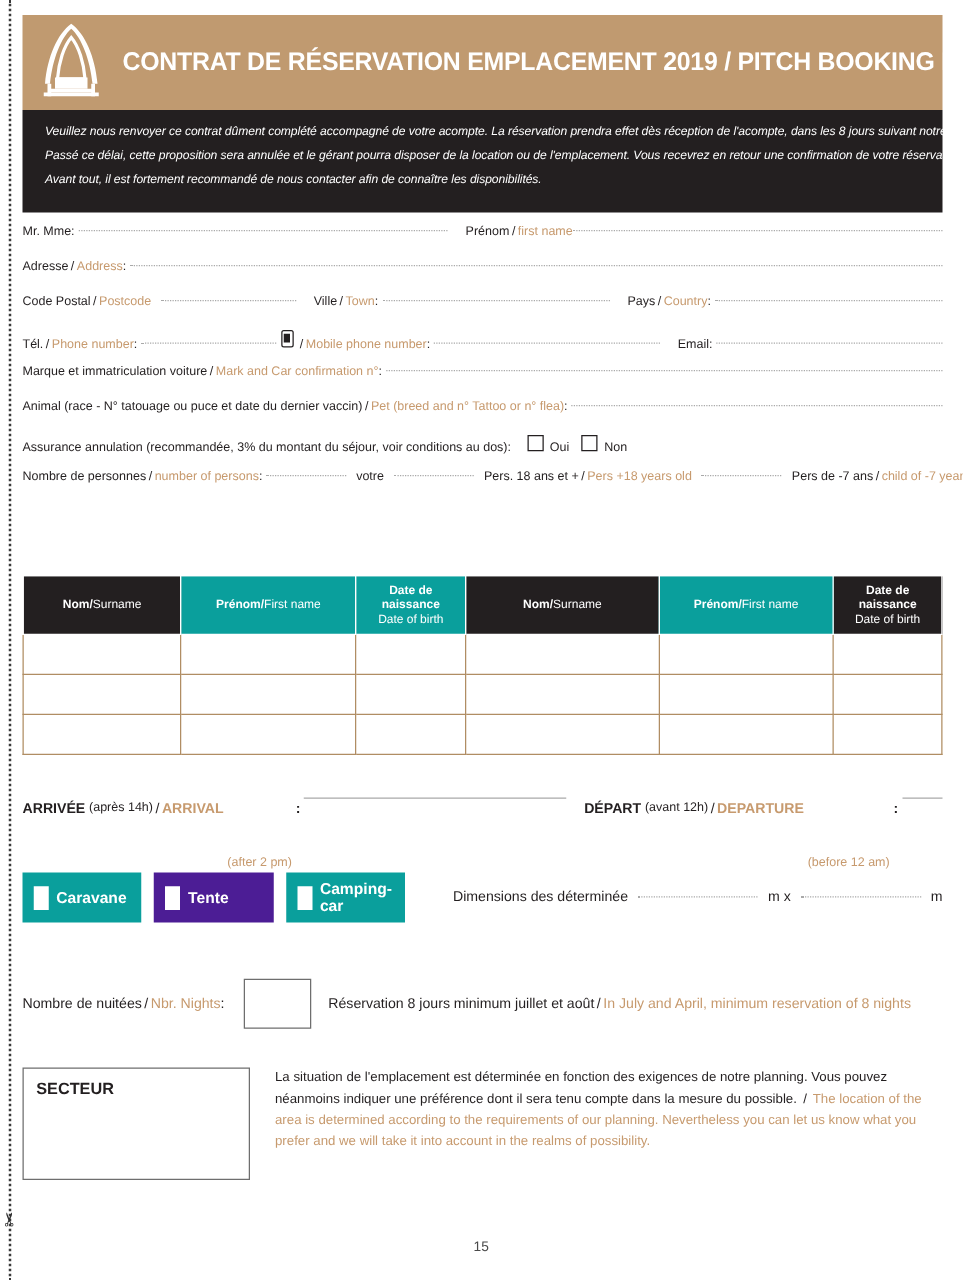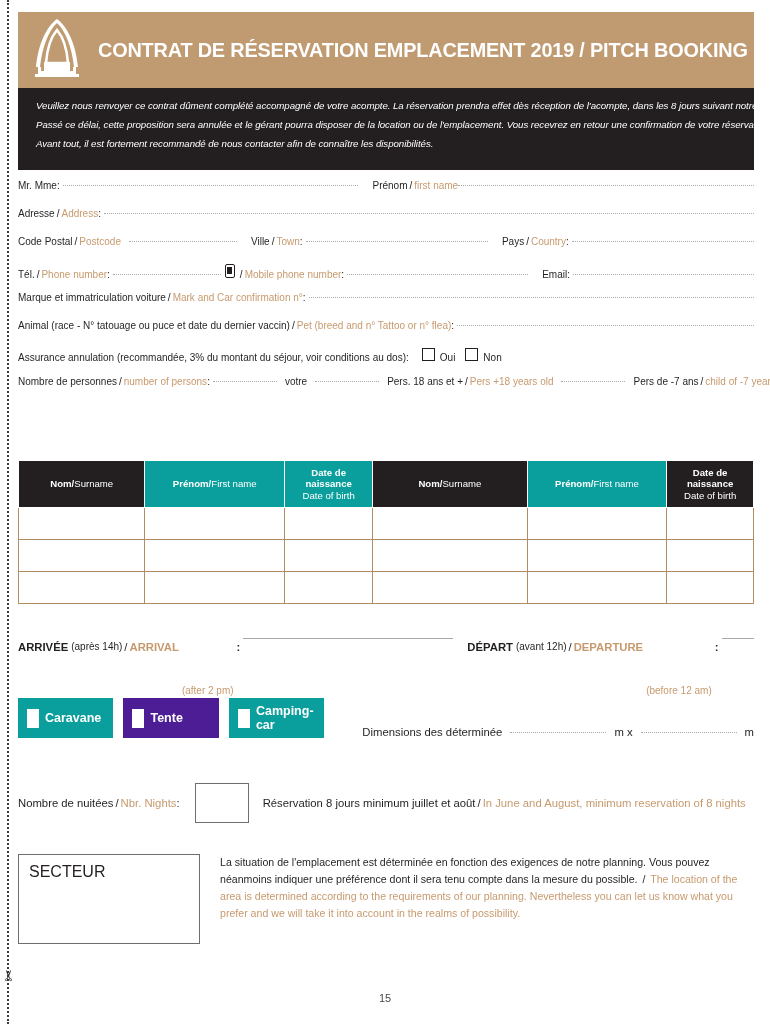--- a/index.html
+++ b/index.html
@@ -173,21 +173,21 @@
     height: 0;
     transform: translateY(-3px);
   }
 
   
   .acc-row {
     position: absolute;
     left: 18px; top: 698px;
     width: 736px;
     display: flex;
-    align-items: flex-end;
+    align-items: center;
   }
   .acc-btn {
     width: 128px; height: 40px;
     display: flex;
     align-items: center;
     color: #ffffff;
     font-size: 12.5px;
     font-weight: bold;
     box-sizing: border-box;
     padding-left: 9px;
@@ -240,22 +240,22 @@
   }
   .secteur-box {
     width: 182px; height: 90px;
     border: 1.4px solid #6e6e6e;
     background: #ffffff;
     box-sizing: border-box;
     padding: 8px 0 0 10px;
     flex: 0 0 auto;
   }
   .secteur-box .t {
-    font-size: 16px;
-    font-weight: normal;
+    font-size: 13px;
+    font-weight: bold;
     color: #231f20;
   }
   .secteur-text {
     margin-left: 20px;
     font-size: 10.6px;
     line-height: 1.62;
     max-width: 528px;
   }
 
   
@@ -508,21 +508,21 @@
 </div>
 
 <div class="nights">
   <span class="lbl-fr">Nombre de nuitées</span>
   <span class="sep">/</span>
   <span class="lbl-en">Nbr. Nights</span>
   <span class="colon">:</span>
   <span class="nights-box"></span>
   <span class="lbl-fr">Réservation 8 jours minimum juillet et août</span>
   <span class="sep">/</span>
-  <span class="lbl-en">In June and August, minimum reservation of 8 nights</span>
+  <span class="lbl-en">In July and April, minimum reservation of 8 nights</span>
 </div>
 
 <div class="secteur-wrap">
   <div class="secteur-box">
     <div class="t">SECTEUR</div>
   </div>
   <div class="secteur-text">
     <span class="lbl-fr">La situation de l'emplacement est déterminée en fonction des exigences de notre planning. Vous pouvez néanmoins indiquer une préférence dont il sera tenu compte dans la mesure du possible.</span>
     <span class="sep">/</span>
     <span class="lbl-en">The location of the area is determined according to the requirements of our planning. Nevertheless you can let us know what you prefer and we will take it into account in the realms of possibility.</span>

